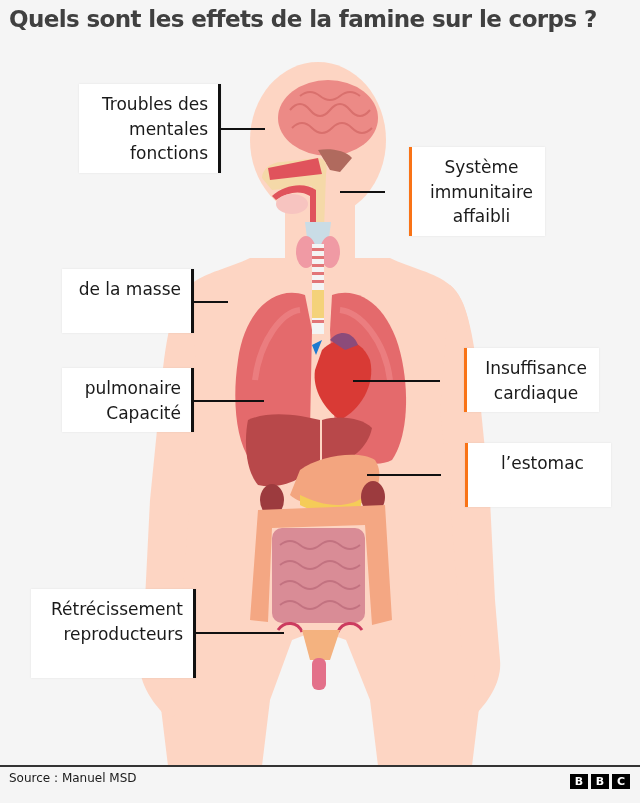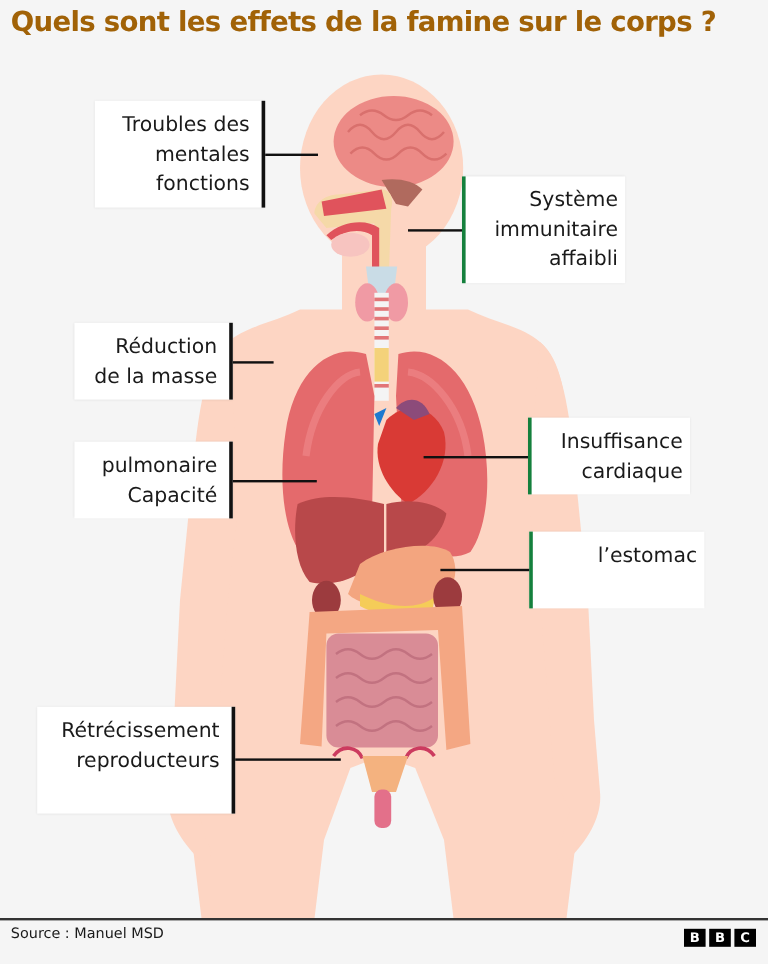--- a/index.html
+++ b/index.html
@@ -1,22 +1,22 @@
 <!DOCTYPE html>
 <html><head>
 <meta charset="utf-8">
 <style>
   * { margin:0; padding:0; box-sizing:border-box; }
   html, body { width:640px; height:803px; background:#f5f5f5; overflow:hidden; }
   body { position:relative; font-family:"DejaVu Sans", "Liberation Sans", sans-serif; color:#141414; }
-  .title { position:absolute; left:9px; top:6px; font-size:23px; font-weight:bold; letter-spacing:-0.6px; color:#a16207; white-space:nowrap; }
+  .title { position:absolute; left:9px; top:6px; font-size:23px; font-weight:bold; letter-spacing:-0.6px; color:#404040; white-space:nowrap; }
   .figure { position:absolute; left:0; top:0; width:640px; height:766px; }
   .label-box { position:absolute; background:#fff; font-size:17px; line-height:24.5px; color:#1a1a1a; box-shadow:0 0 2px rgba(0,0,0,0.08); }
   .label-box.left { text-align:right; border-right:3px solid #111; padding:8px 10px 8px 6px; }
-  .label-box.right { text-align:right; border-left:3px solid #15803d; padding:8px 6px 8px 12px; }
+  .label-box.right { text-align:center; border-left:3px solid #f97316; padding:8px 6px 8px 12px;margin-left:24px; }
   .label-line { display:block; white-space:nowrap; }
   .connector { position:absolute; height:2px; background:#111; }
   .footer-rule { position:absolute; left:0; top:765px; width:640px; height:2px; background:#333; }
   .source { position:absolute; left:9px; top:771px; font-size:12px; color:#1a1a1a; white-space:nowrap; }
   .bbc { position:absolute; left:570px; top:774px; display:flex; gap:3px; }
   .bbc span { width:18px; height:15px; background:#000; color:#fff; font-size:11px; font-weight:bold; display:flex; align-items:center; justify-content:center; font-family:"DejaVu Sans", sans-serif; }
 </style>
 </head>
 <body>
 
@@ -121,21 +121,20 @@
 <div class="connector" style="left:221px; top:128px; width:44px;"></div>
 
 <div class="label-box right" style="left:385px; top:147px; width:136px; height:89px;">
   <span class="label-line">Système</span>
   <span class="label-line">immunitaire</span>
   <span class="label-line">affaibli</span>
 </div>
 <div class="connector" style="left:340px; top:191px; width:45px;"></div>
 
 <div class="label-box left" style="left:62px; top:269px; width:132px; height:64px;">
-  <span class="label-line">Réduction</span>
   <span class="label-line">de la masse</span>
 </div>
 <div class="connector" style="left:194px; top:301px; width:34px;"></div>
 
 <div class="label-box left" style="left:62px; top:368px; width:132px; height:64px;">
   <span class="label-line">pulmonaire</span>
   <span class="label-line">Capacité</span>
 </div>
 <div class="connector" style="left:194px; top:400px; width:70px;"></div>
 

